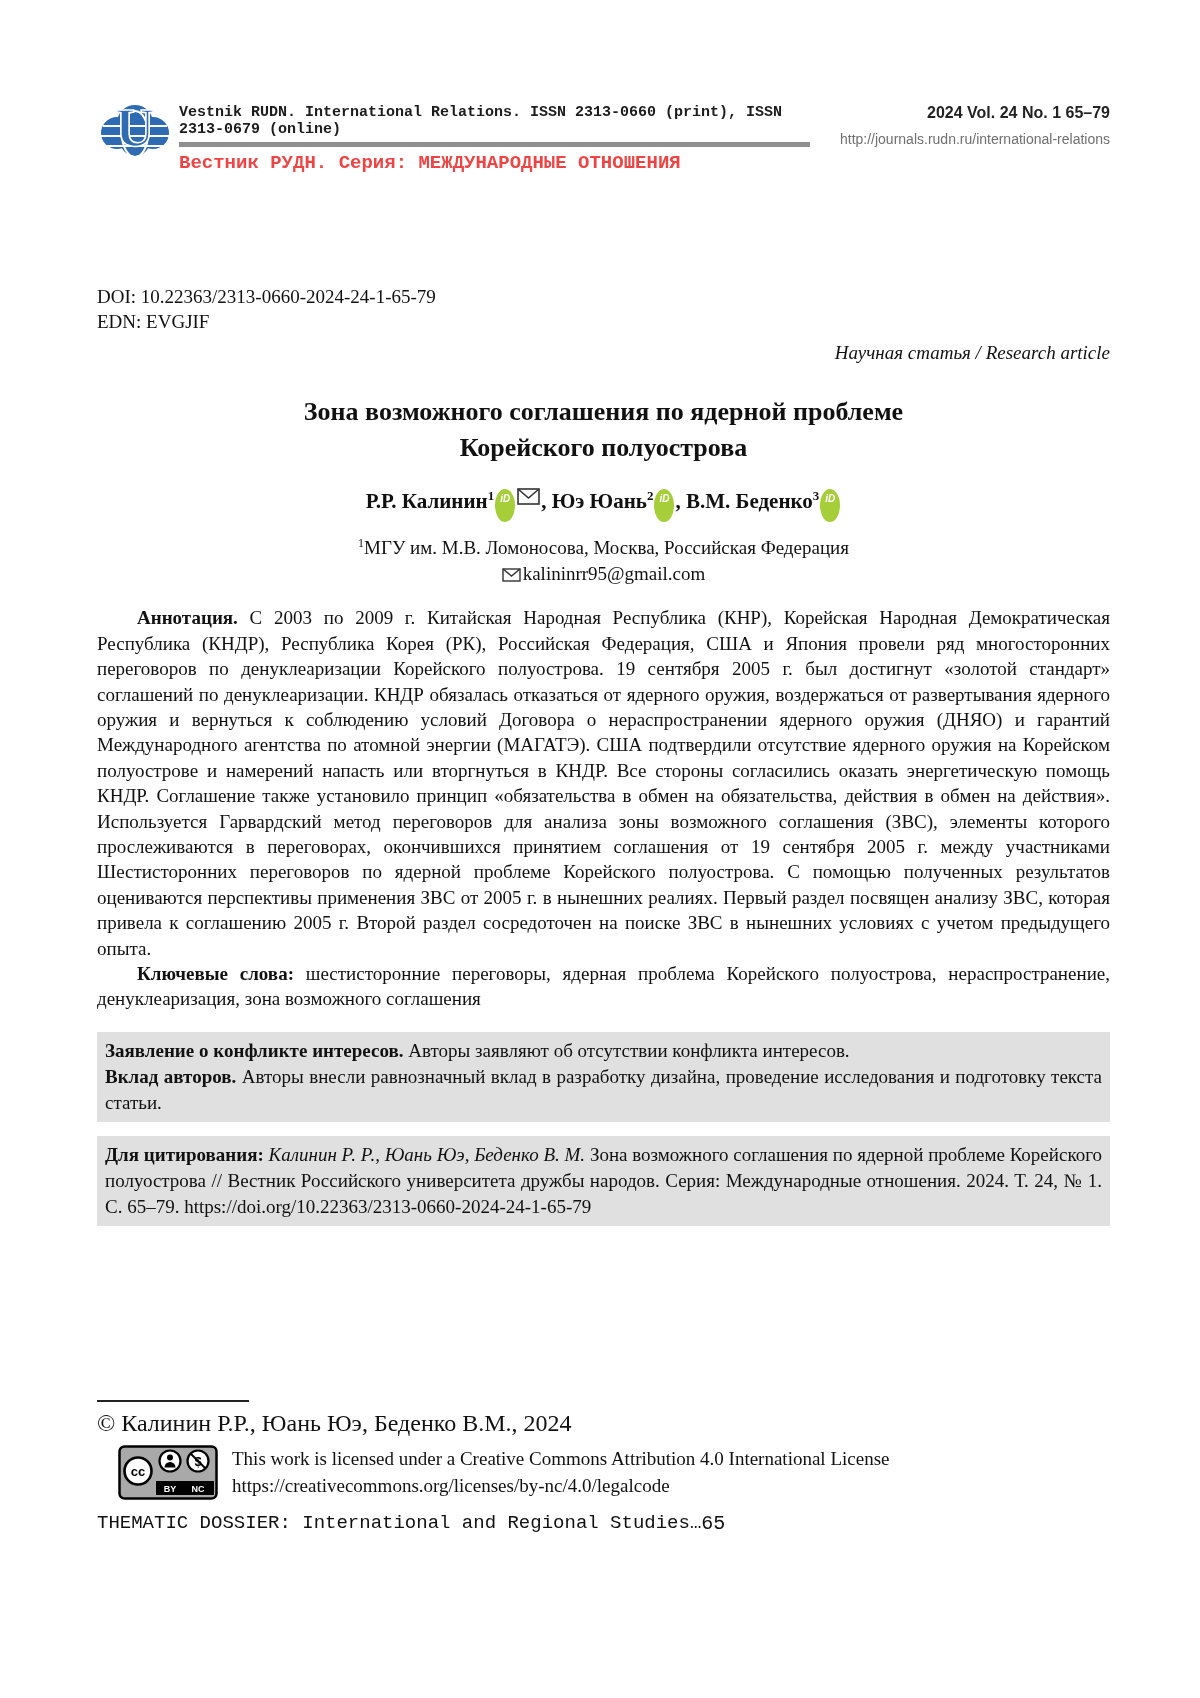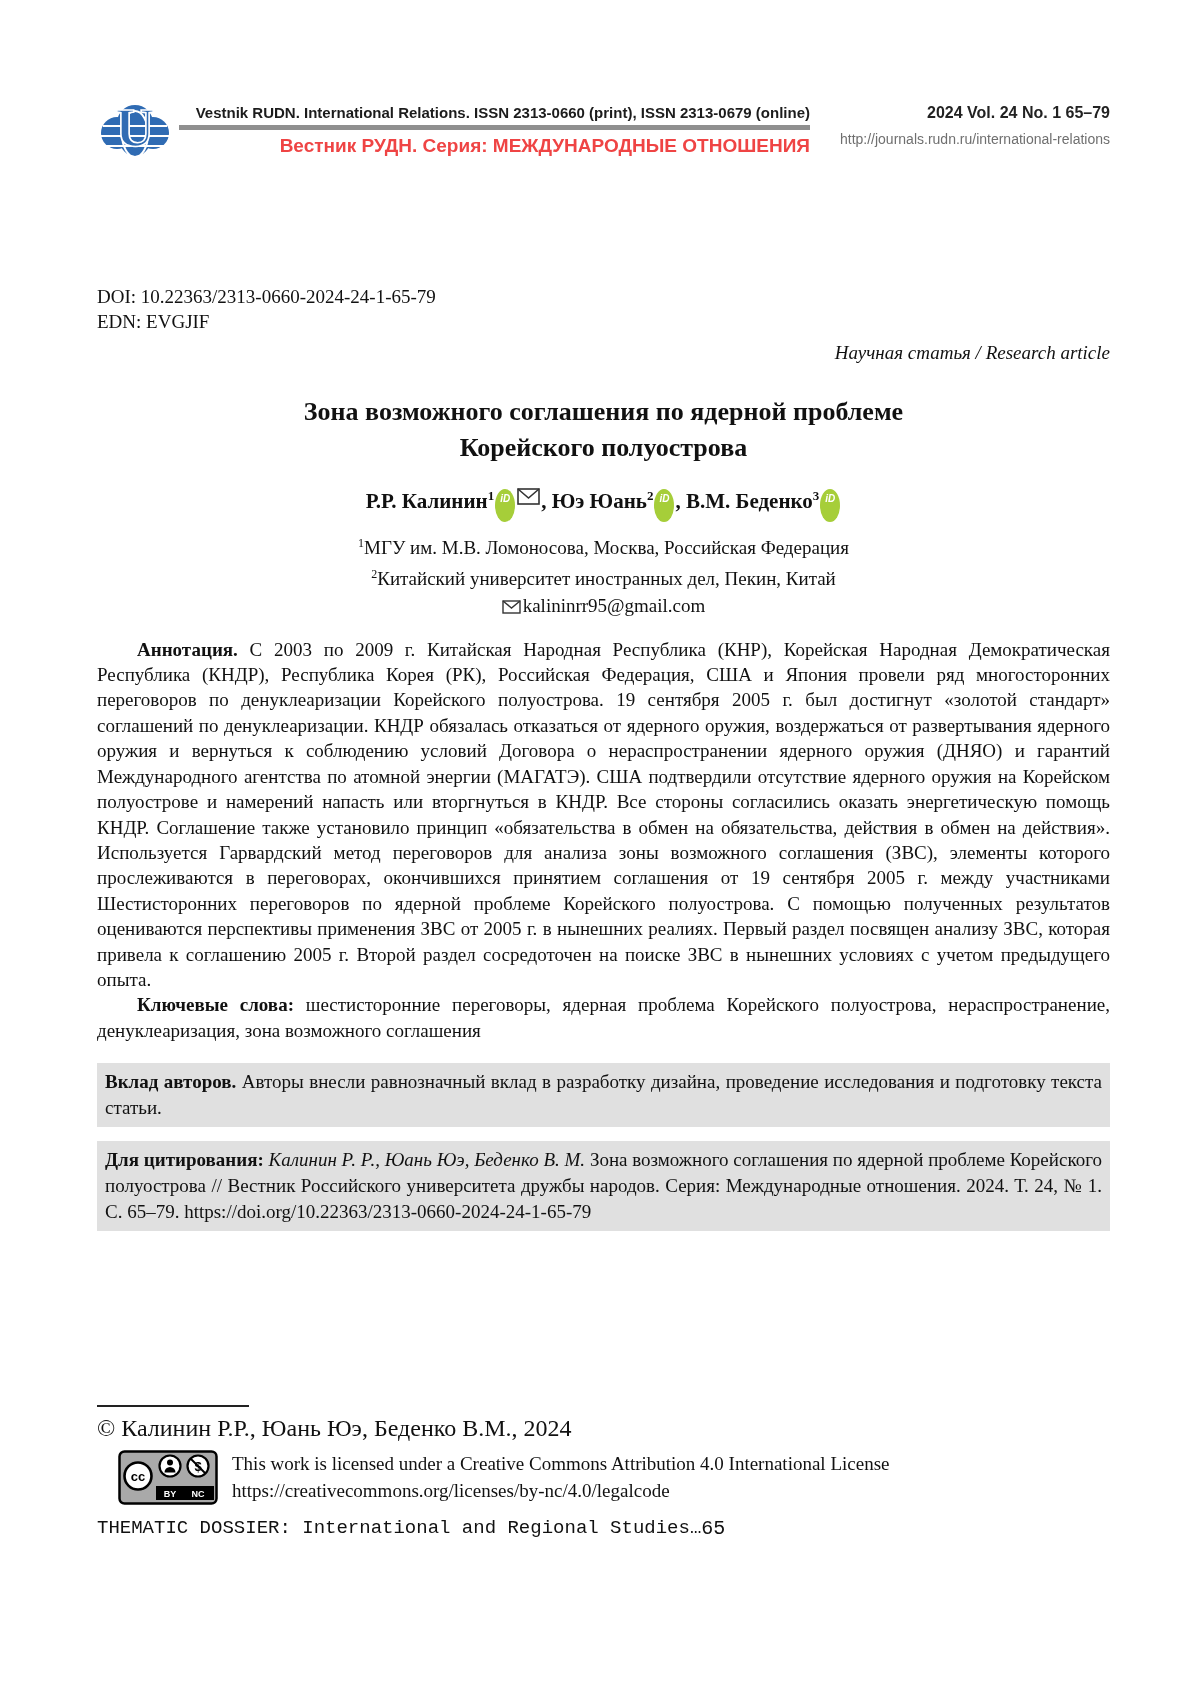--- a/index.html
+++ b/index.html
@@ -4,21 +4,21 @@
 <style>
   * { margin:0; padding:0; box-sizing:border-box; }
   html,body { width:1200px; height:1698px; background:#fff; overflow:hidden; }
   body { font-family:"Liberation Serif", serif; color:#111; }
   .page { position:relative; width:1200px; height:1698px; }
   .content { width:1013px; margin-left:97px; }
 
   
   .header { display:flex; align-items:flex-start; margin-top:96px; height:64px; }
   .logo-wrap { width:82px; flex:0 0 82px; }
-  .hdr-center { flex:1 1 auto; text-align:right; font-family:Liberation Sans, sans-serif; padding-top:8px; }
+  .hdr-center { flex:1 1 auto; text-align:left; font-family:Liberation Mono, monospace; padding-top:8px; }
   .hdr-en { font-size:15px; font-weight:700; color:#1c1c1c; letter-spacing:0; }
   .hdr-bar { height:5px; background:#8f8f8f; margin:4px 0 5px 0; }
   .hdr-ru { font-size:19px; font-weight:700; color:#ef4444; }
   .hdr-right { flex:0 0 300px; text-align:right; font-family:"Liberation Sans", sans-serif; padding-top:8px; }
   .hdr-issue { font-size:16px; font-weight:700; color:#222; }
   .hdr-url { font-size:14px; color:#6f6f6f; margin-top:9px; }
 
   
   .doi-block { margin-top:124px; font-size:19px; line-height:25px; }
   .article-type { margin-top:8px; text-align:right; font-style:italic; font-size:19px; }
@@ -98,33 +98,33 @@
 
     <h1 class="title"><span>Зона возможного соглашения по ядерной проблеме</span><br><span>Корейского полуострова</span></h1>
 
     <div class="authors"><span>Р.Р. Калинин</span><sup>1</sup><span class="orcid-badge">iD</span><svg class="env-icon" width="23" height="17" viewBox="0 0 23 17">
           <rect x="1" y="1" width="21" height="15" fill="none" stroke="#333" stroke-width="1.6"></rect>
           <path d="M1,1 L11.5,10 L22,1" fill="none" stroke="#333" stroke-width="1.6"></path>
         </svg><span>, </span><span>Юэ Юань</span><sup>2</sup><span class="orcid-badge">iD</span><span>, </span><span>В.М. Беденко</span><sup>3</sup><span class="orcid-badge">iD</span></div>
 
     <div class="affils">
       <div><sup>1</sup><span>МГУ им. М.В. Ломоносова, Москва, Российская Федерация</span></div>
-      <div><sup>2</sup><span>Китайский университет иностранных дел, Пекин, Китай</span></div>
       <div class="email-line"><svg class="email-env" width="19" height="14" viewBox="0 0 19 14">
             <rect x="1" y="1" width="17" height="12" fill="none" stroke="#333" stroke-width="1.4"></rect>
             <path d="M1,1 L9.5,8 L18,1" fill="none" stroke="#333" stroke-width="1.4"></path>
           </svg><span>kalininrr95@gmail.com</span></div>
     </div>
 
     <div class="abstract">
       <p><span class="runin">Аннотация.</span><span> С 2003 по 2009 г. Китайская Народная Республика (КНР), Корейская Народная Демократическая Республика (КНДР), Республика Корея (РК), Российская Федерация, США и Япония провели ряд многосторонних переговоров по денуклеаризации Корейского полуострова. 19 сентября 2005 г. был достигнут «золотой стандарт» соглашений по денуклеаризации. КНДР обязалась отказаться от ядерного оружия, воздержаться от развертывания ядерного оружия и вернуться к соблюдению условий Договора о нераспространении ядерного оружия (ДНЯО) и гарантий Международного агентства по атомной энергии (МАГАТЭ). США подтвердили отсутствие ядерного оружия на Корейском полуострове и намерений напасть или вторгнуться в КНДР. Все стороны согласились оказать энергетическую помощь КНДР. Соглашение также установило принцип «обязательства в обмен на обязательства, действия в обмен на действия». Используется Гарвардский метод переговоров для анализа зоны возможного соглашения (ЗВС), элементы которого прослеживаются в переговорах, окончившихся принятием соглашения от 19 сентября 2005 г. между участниками Шестисторонних переговоров по ядерной проблеме Корейского полуострова. С помощью полученных результатов оцениваются перспективы применения ЗВС от 2005 г. в нынешних реалиях. Первый раздел посвящен анализу ЗВС, которая привела к соглашению 2005 г. Второй раздел сосредоточен на поиске ЗВС в нынешних условиях с учетом предыдущего опыта.</span></p>
       <p><span class="runin">Ключевые слова:</span><span> шестисторонние переговоры, ядерная проблема Корейского полуострова, нераспространение, денуклеаризация, зона возможного соглашения</span></p>
     </div>
 
     <div class="gray-box">
+      <div><span class="runin">Заявление о конфликте интересов.</span><span> Авторы заявляют об отсутствии конфликта интересов.</span></div>
       <div><span class="runin">Вклад авторов.</span><span> Авторы внесли равнозначный вклад в разработку дизайна, проведение исследования и подготовку текста статьи.</span></div>
     </div>
 
     <div class="gray-box">
       <div><span class="runin">Для цитирования:</span><span class="cit-authors"> Калинин Р. Р., Юань Юэ, Беденко В. М. </span><span>Зона возможного соглашения по ядерной проблеме Корейского полуострова // Вестник Российского университета дружбы народов. Серия: Международные отношения. 2024. Т. 24, № 1. С. 65–79. https://doi.org/10.22363/2313-0660-2024-24-1-65-79</span></div>
     </div>
 
     <div class="footnote-rule"></div>
     <div class="copyright">© Калинин Р.Р., Юань Юэ, Беденко В.М., 2024</div>
 

